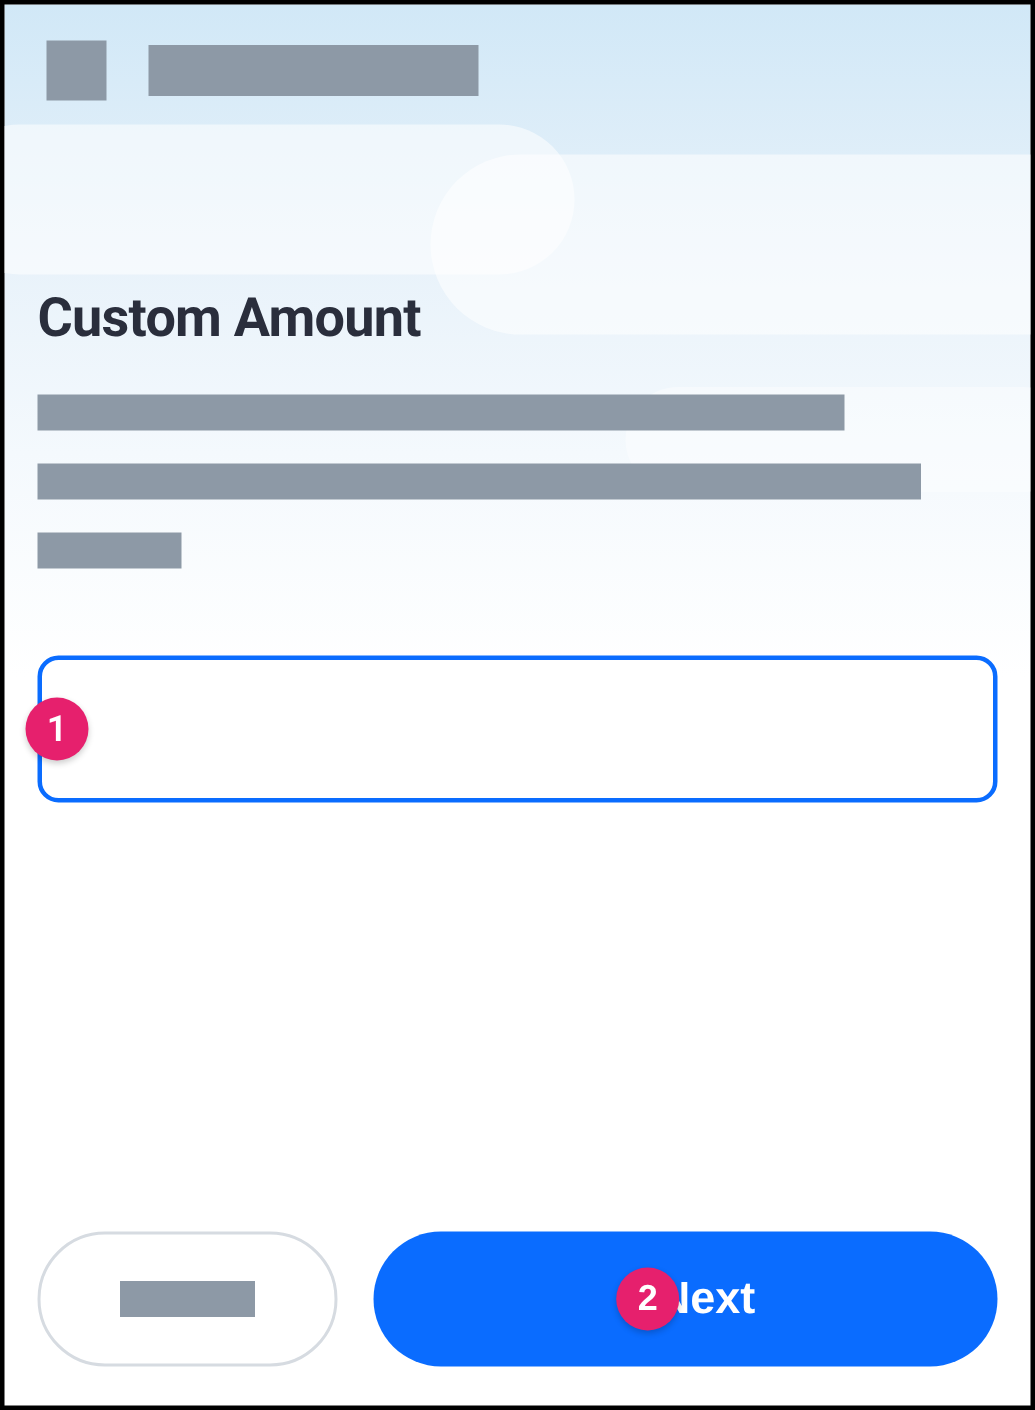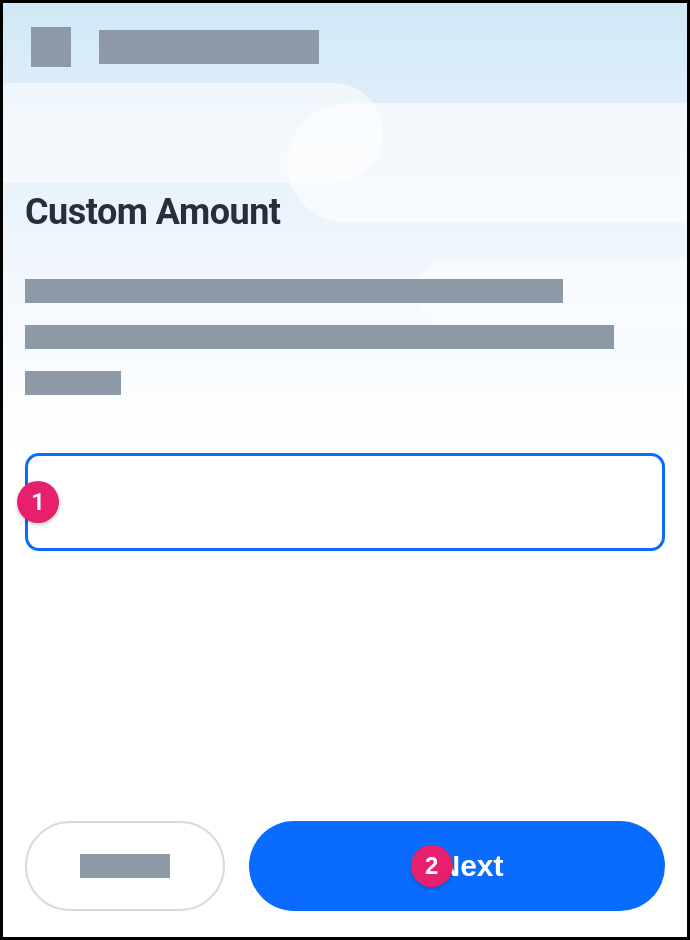--- a/index.html
+++ b/index.html
@@ -62,21 +62,21 @@
   .content {
     position: absolute;
     top: 188px;
     left: 22px;
     right: 22px;
   }
   .heading {
     font-size: 36px;
     font-weight: 700;
     color: #2a2e3c;
-    margin-bottom: 46px;
+    margin-bottom: 30px;
     letter-spacing: -0.5px;
   }
   .desc {
     display: flex;
     flex-direction: column;
     gap: 22px;
   }
   .desc-line {
     height: 24px;
     background: #8d99a6;

